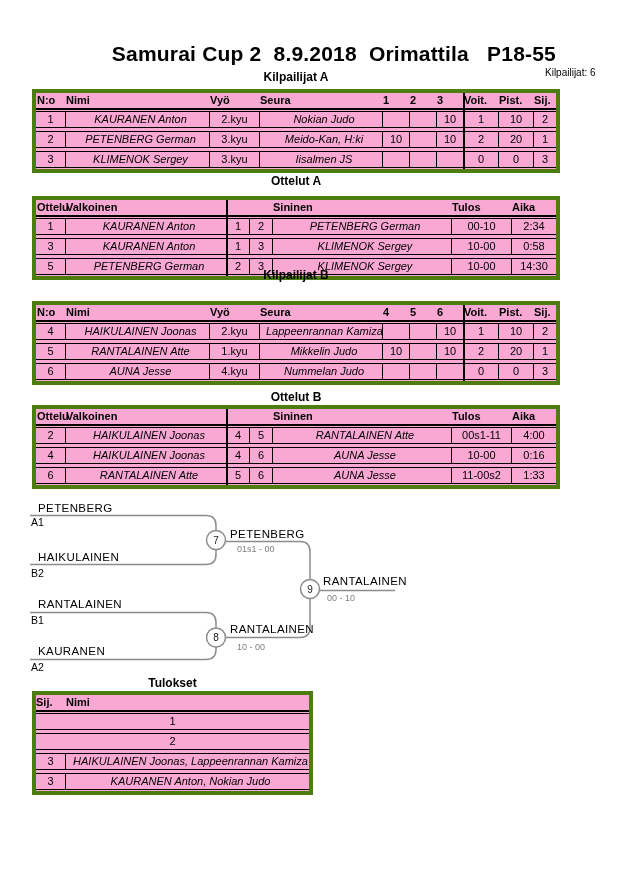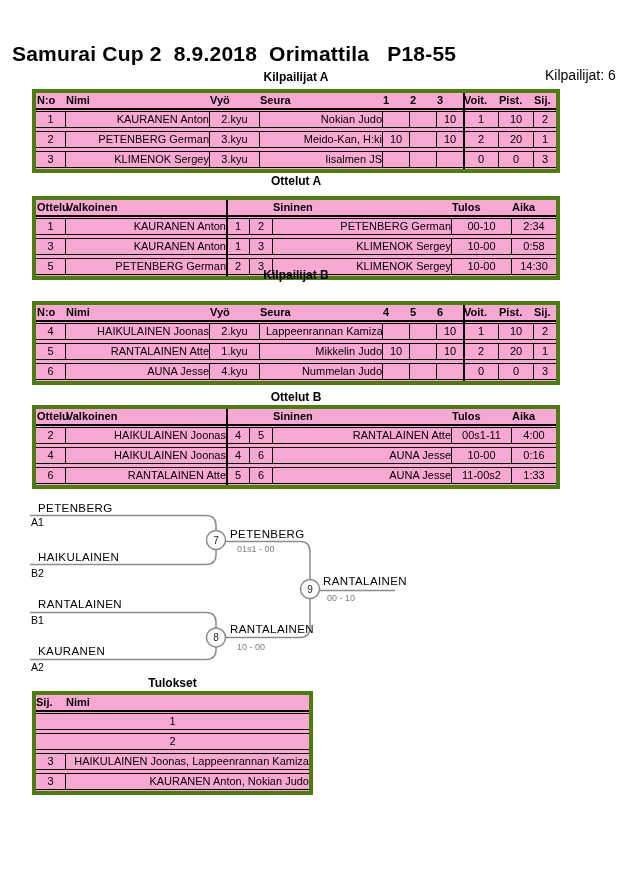--- a/index.html
+++ b/index.html
@@ -3,43 +3,43 @@
 <meta charset="utf-8">
 <style>
   html,body{margin:0;padding:0;}
   body{
     width:630px;height:891px;background:#ffffff;position:relative;
     font-family:"Liberation Sans","DejaVu Sans",sans-serif;color:#000;
     overflow:hidden;
   }
   .abs{position:absolute;}
   .page-title{
-    top:42px;left:12px;width:556px;text-align:left;
+    top:42px;left:0;width:556px;text-align:right;
     font-size:21px;font-weight:bold;white-space:pre;letter-spacing:0.2px;
   }
   .section-title{
     left:32px;width:528px;text-align:center;font-size:12px;font-weight:bold;
   }
-  .count-label{top:67px;left:545px;font-size:14px;}
+  .count-label{top:67px;left:545px;font-size:10px;}
   .tbl{
     position:absolute;left:32px;width:528px;border:4px solid #4d7c0f;
     background:#f9a8d4;box-sizing:border-box;
   }
   .tbl.narrow{width:281px;}
   .hdr{position:relative;height:15px;border-bottom:2px solid #000;
     font-size:11px;font-weight:bold;line-height:15px;}
   .hlab{position:absolute;top:0;height:15px;text-align:left;white-space:nowrap;}
   .hlab.left{text-align:left;}
   .rows{display:flex;flex-direction:column;gap:3px;padding:1px 0;}
   .row{display:flex;height:17px;border-top:1px solid #000;border-bottom:1px solid #000;
     font-size:11px;line-height:15px;box-sizing:border-box;}
   .cell{border-right:1px solid #000;box-sizing:border-box;text-align:center;
     white-space:nowrap;overflow:hidden;flex:0 0 auto;}
   .cell:last-child{border-right:none;flex:1 1 auto;}
-  .cell.name{text-align:right;padding-left:6px;}
+  .cell.name{text-align:center;padding-left:6px;font-style:italic;}
   
   .k0{width:30px}.k1{width:144px;}.k2{width:50px}.k3{width:123px;}
   .k4{width:27px}.k5{width:27px}.k6{width:27px}.k7{width:35px}.k8{width:35px}
   
   .o0{width:30px}.o1{width:161px;}.o2{width:23px}.o3{width:23px}
   .o4{width:179px;}.o5{width:60px}
   
   .t0{width:30px}
   .vsep{position:absolute;top:0;bottom:0;width:2px;background:#000;}
   .bracket-svg{position:absolute;top:495px;left:0;}

